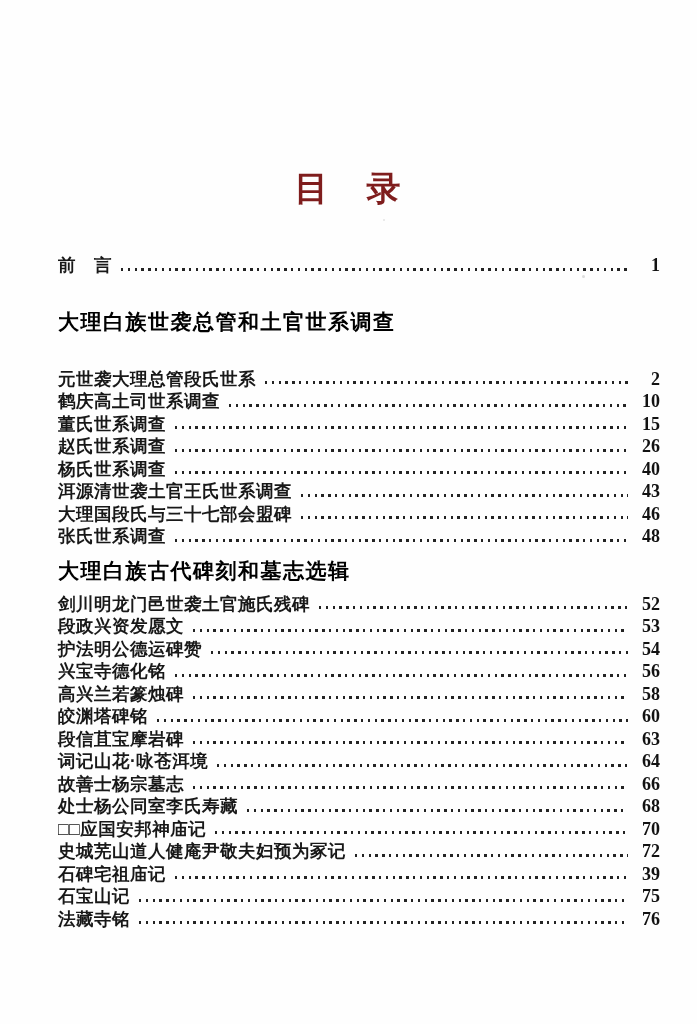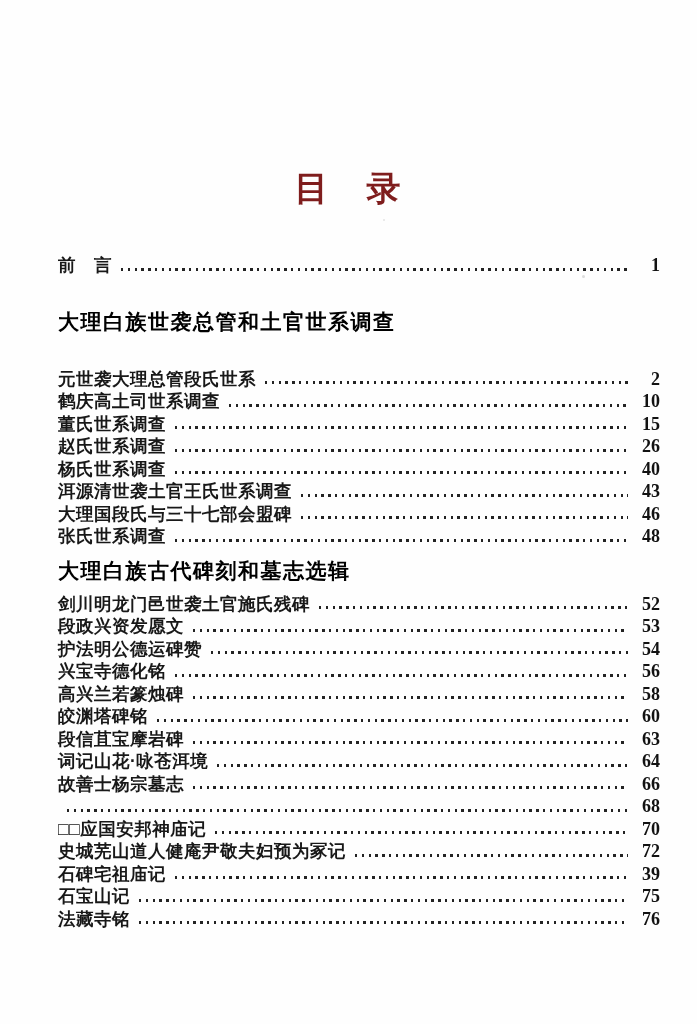--- a/index.html
+++ b/index.html
@@ -181,20 +181,21 @@
         <span class="row-title">词记山花·咏苍洱境</span>
         <span class="leader"></span>
         <span class="pg">64</span>
       </div>
       <div class="toc-row">
         <span class="row-title">故善士杨宗墓志</span>
         <span class="leader"></span>
         <span class="pg">66</span>
       </div>
       <div class="toc-row">
+        <span class="row-title">处士杨公同室李氏寿藏</span>
         <span class="leader"></span>
         <span class="pg">68</span>
       </div>
       <div class="toc-row">
         <span class="row-title">□□应国安邦神庙记</span>
         <span class="leader"></span>
         <span class="pg">70</span>
       </div>
       <div class="toc-row">
         <span class="row-title">史城芜山道人健庵尹敬夫妇预为冢记</span>

